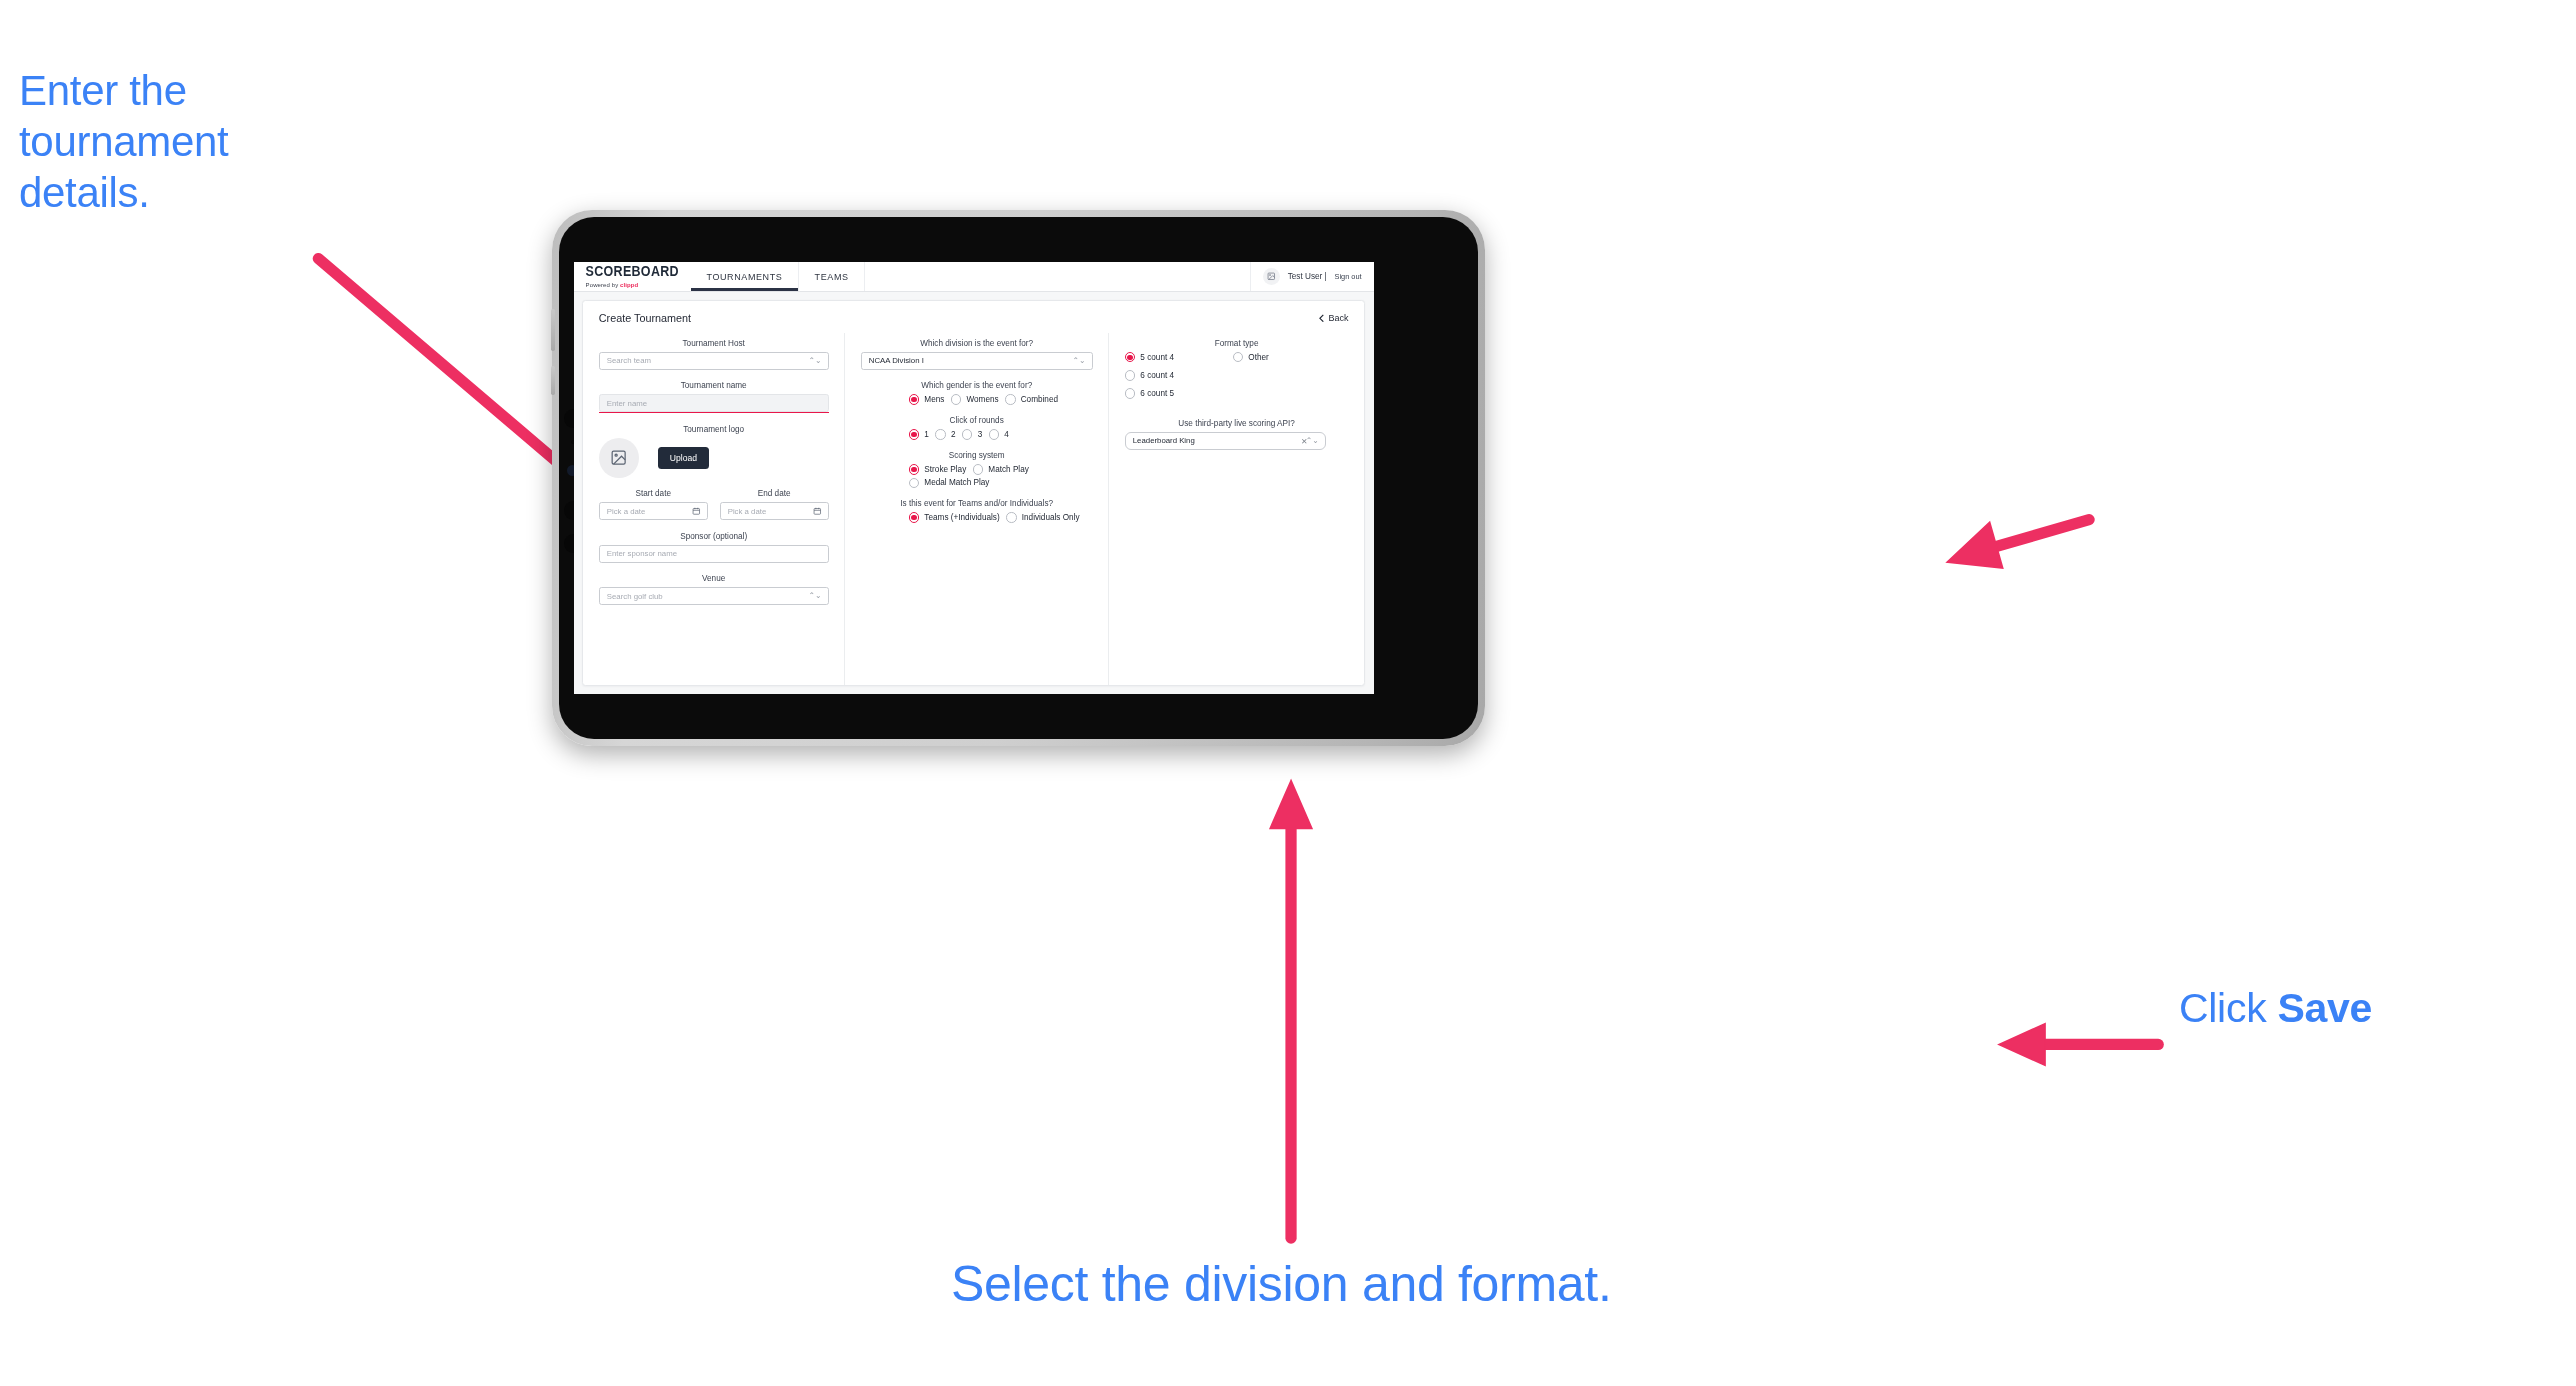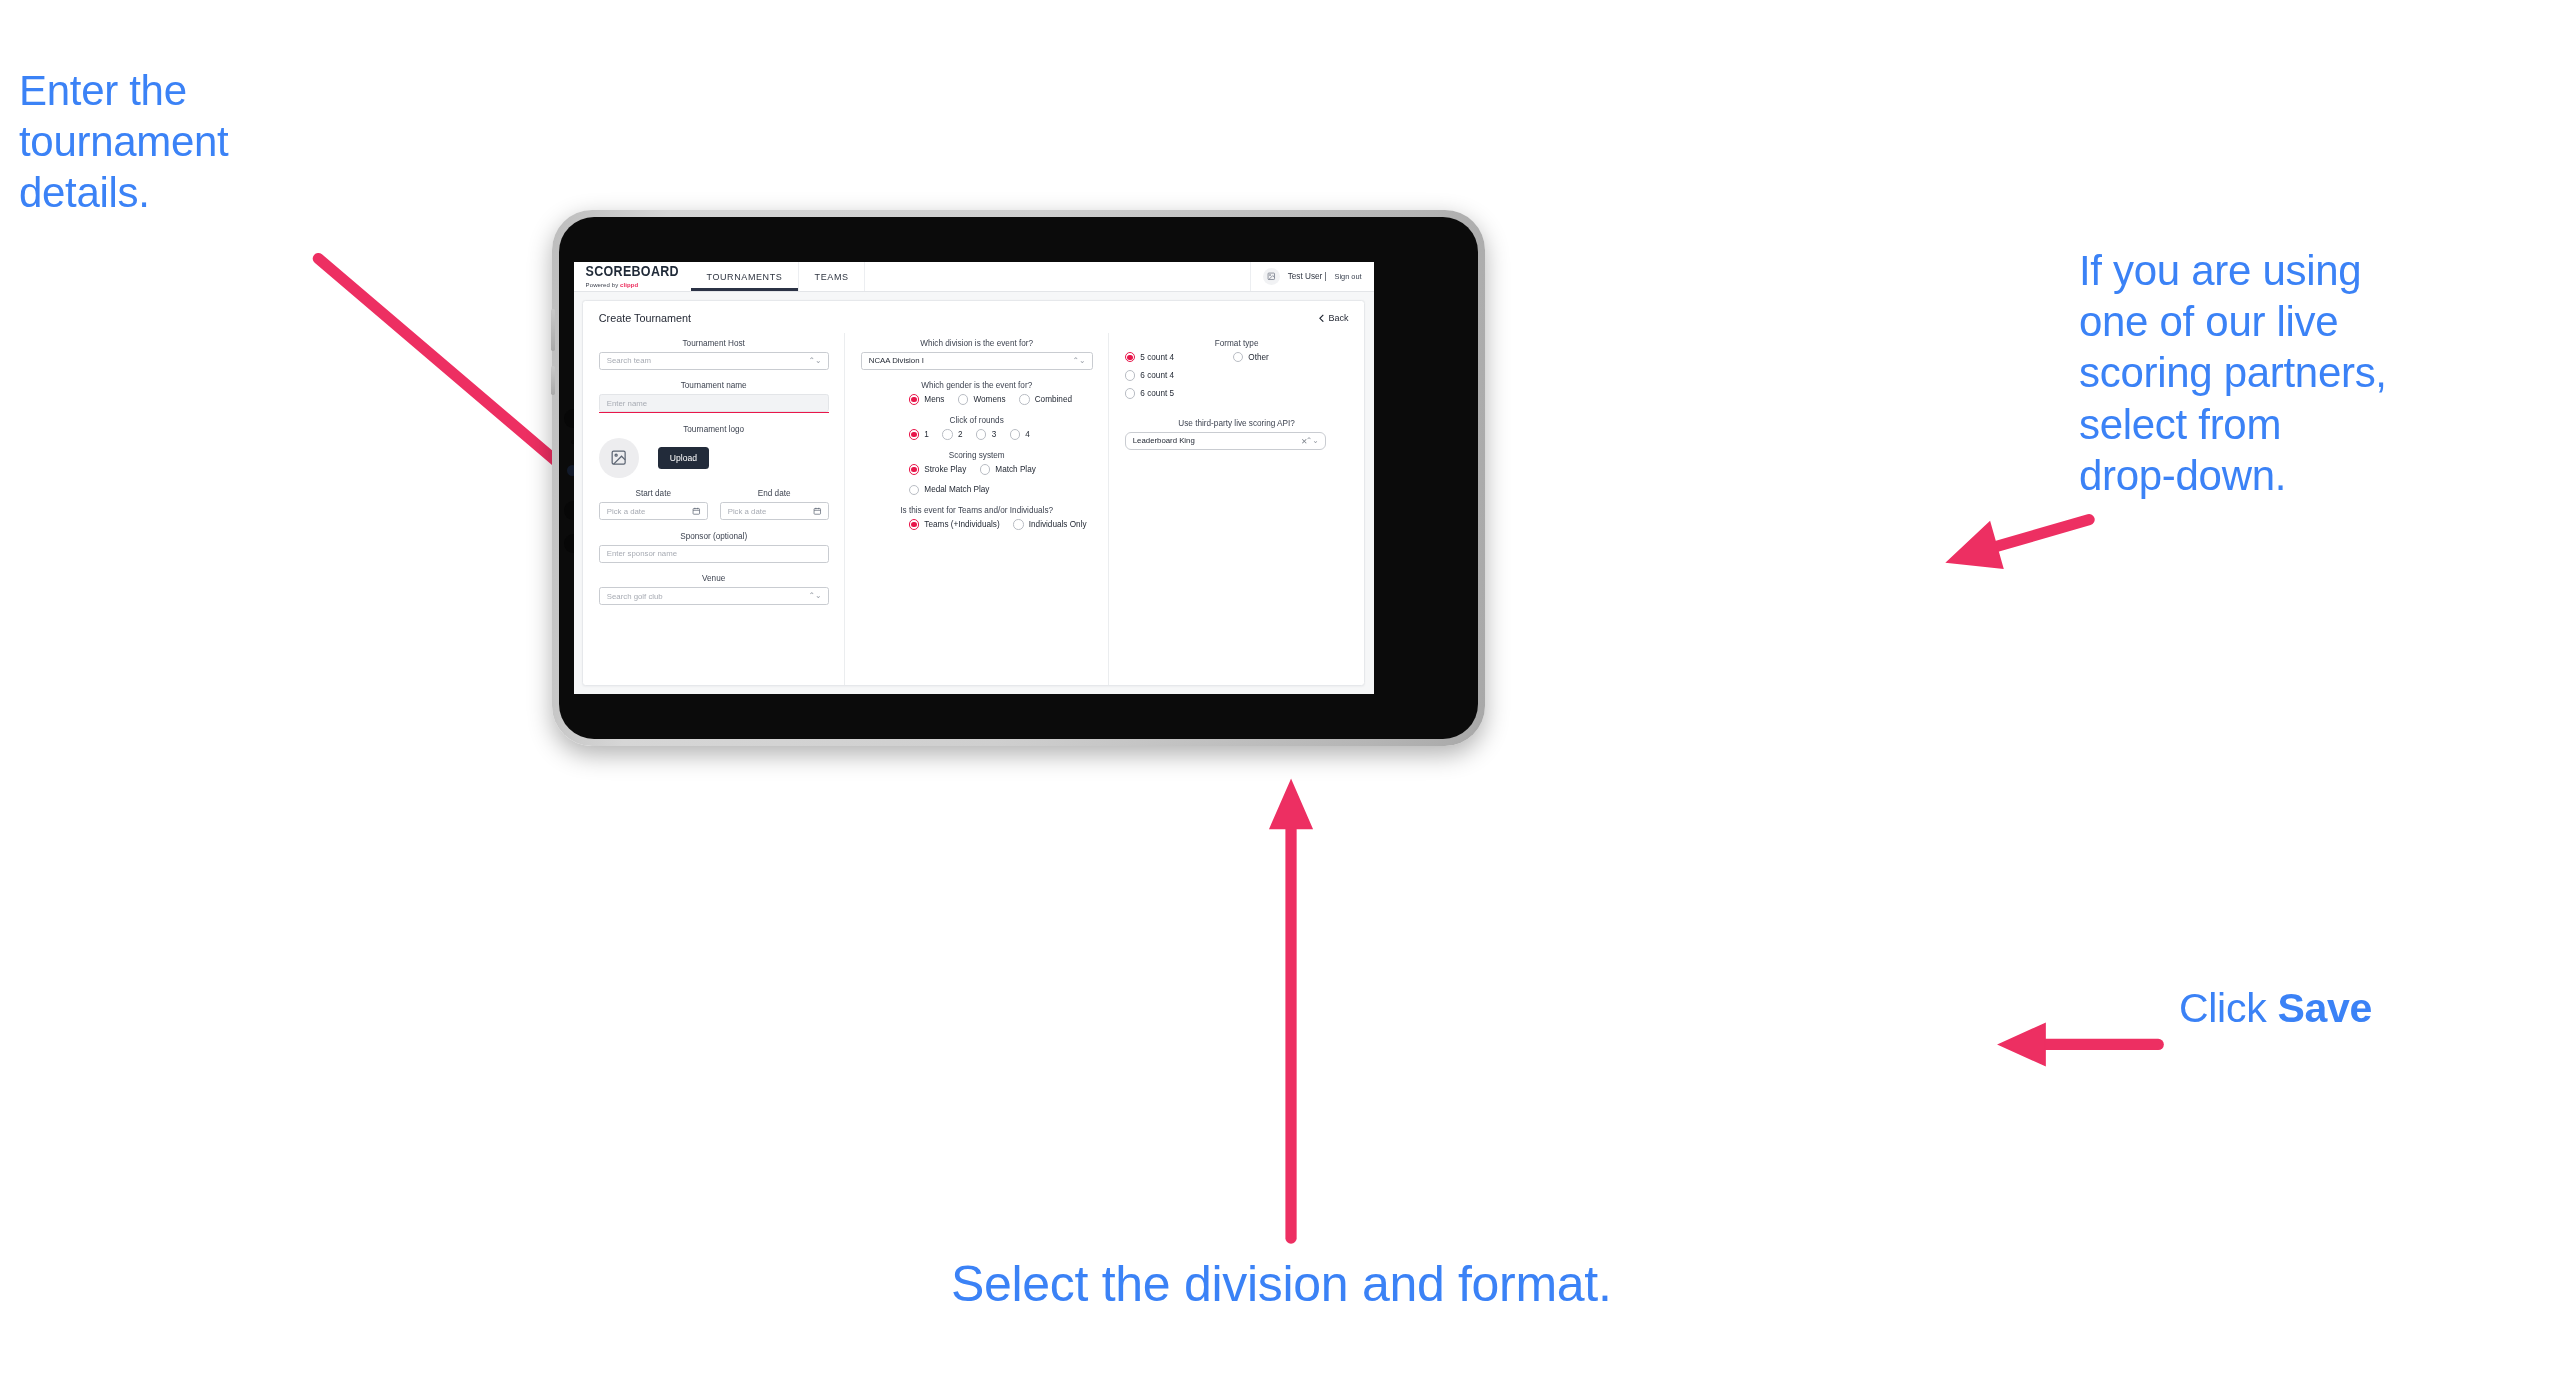--- a/index.html
+++ b/index.html
@@ -123,21 +123,21 @@
   #logo-row { display:flex; align-items:center; gap:19px; margin-top:1.7px; }
   #logo-circle { width:40px; height:40px; border-radius:50%; background:#ededef;
                  display:flex; align-items:center; justify-content:center; }
   #upload-btn { background:#222b3a; color:#fff; border-radius:3.5px;
                 padding: 6px 12px; font-size:8.6px; cursor:pointer; }
 
   #dates-row { display:flex; gap:12px; }
   #dates-row > div { flex:1; }
 
   
-  .radio-row { display:flex; align-items:center; gap:10px; flex-wrap:wrap;padding-left:48px; }
+  .radio-row { display:flex; align-items:center; gap:3px; flex-wrap:wrap;padding-left:48px; }
   .radio { display:flex; align-items:center; gap:5.2px; cursor:pointer;
            font-size:8.2px; color:#242a35; margin-right:3.5px; }
   .dot {
     width: 10.4px; height: 10.4px; border-radius:50%;
     border: 1.1px solid #b9bdc4; background:#fff;
     display:flex; align-items:center; justify-content:center; flex:0 0 auto;
   }
   .dot.on { border-color:#e8174b; }
   .dot.on::after { content:""; width:5.2px; height:5.2px; border-radius:50%; background:#e8174b; }
 
@@ -163,25 +163,20 @@
       <polygon points="2312,1208 2365,1184 2365,1232" stroke-width="2"></polygon>
 
       <line x1="1493" y1="1432" x2="1493" y2="955" stroke-width="13" stroke-linecap="round"></line>
       <polygon points="1493,903 1469,958 1517,958" stroke-width="2"></polygon>
     </g>
   </svg>
 
   <div class="anno" id="anno-left">Enter the
 tournament
 details.</div>
-  <div class="anno" id="anno-right">If you are using
-one of our live
-scoring partners,
-select from
-drop-down.</div>
   <div class="anno" id="anno-save"><span>Click </span><b>Save</b></div>
   <div class="anno" id="anno-bottom">Select the division and format.</div>
 
   <div id="tablet">
     <div id="tablet-shell"></div>
     <div id="tablet-screen-bezel"></div>
 
     <div class="bez-btn" style="left:-0.9px; top:99px; width:3.5px; height:42px;"></div>
     <div class="bez-btn" style="left:-0.9px; top:156px; width:3.5px; height:29px;"></div>
     <div class="bez-dot" style="left:12px; top:199px; width:19px; height:19px;"></div>

